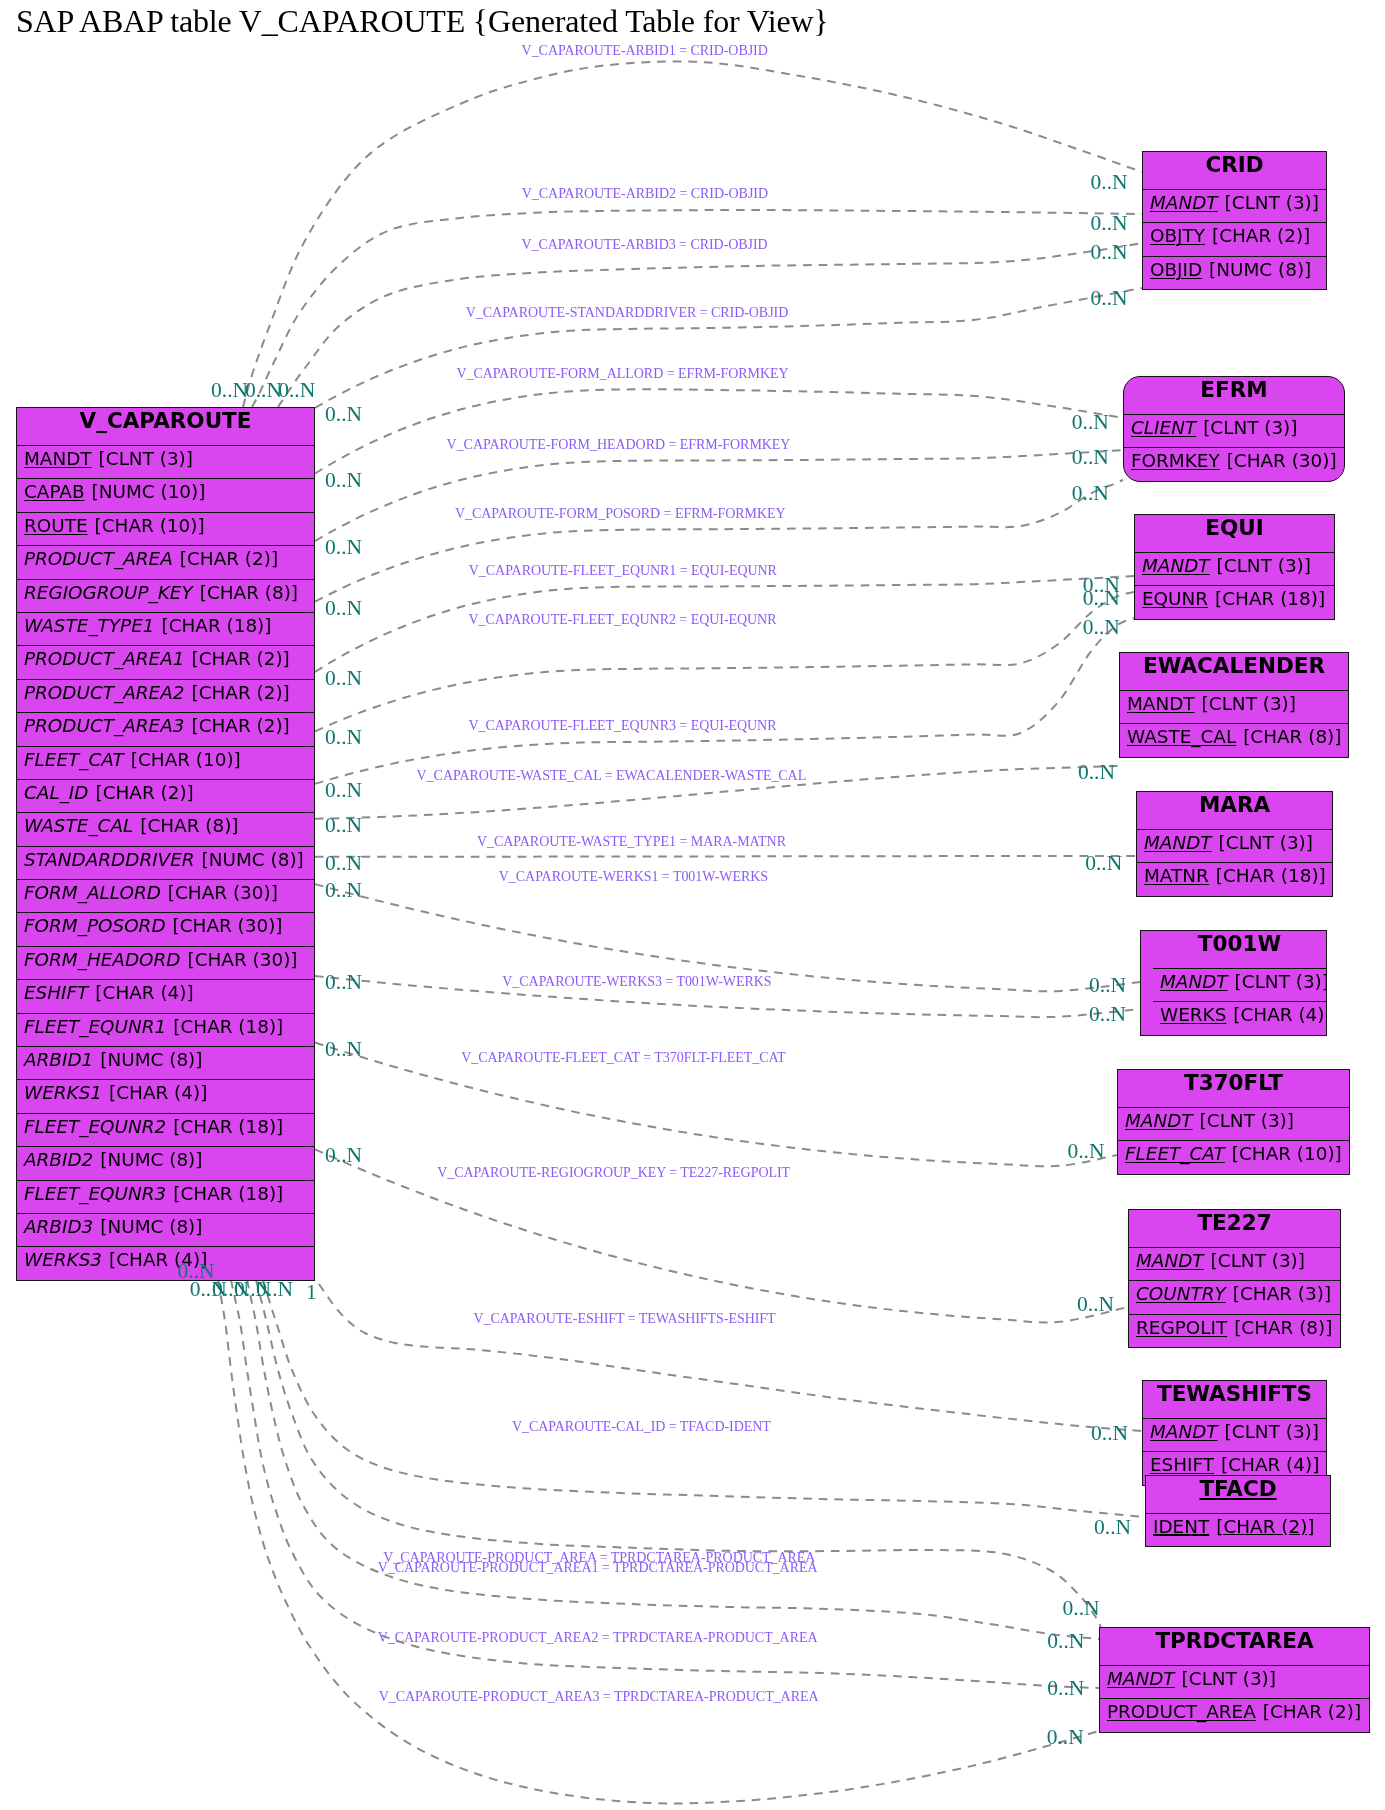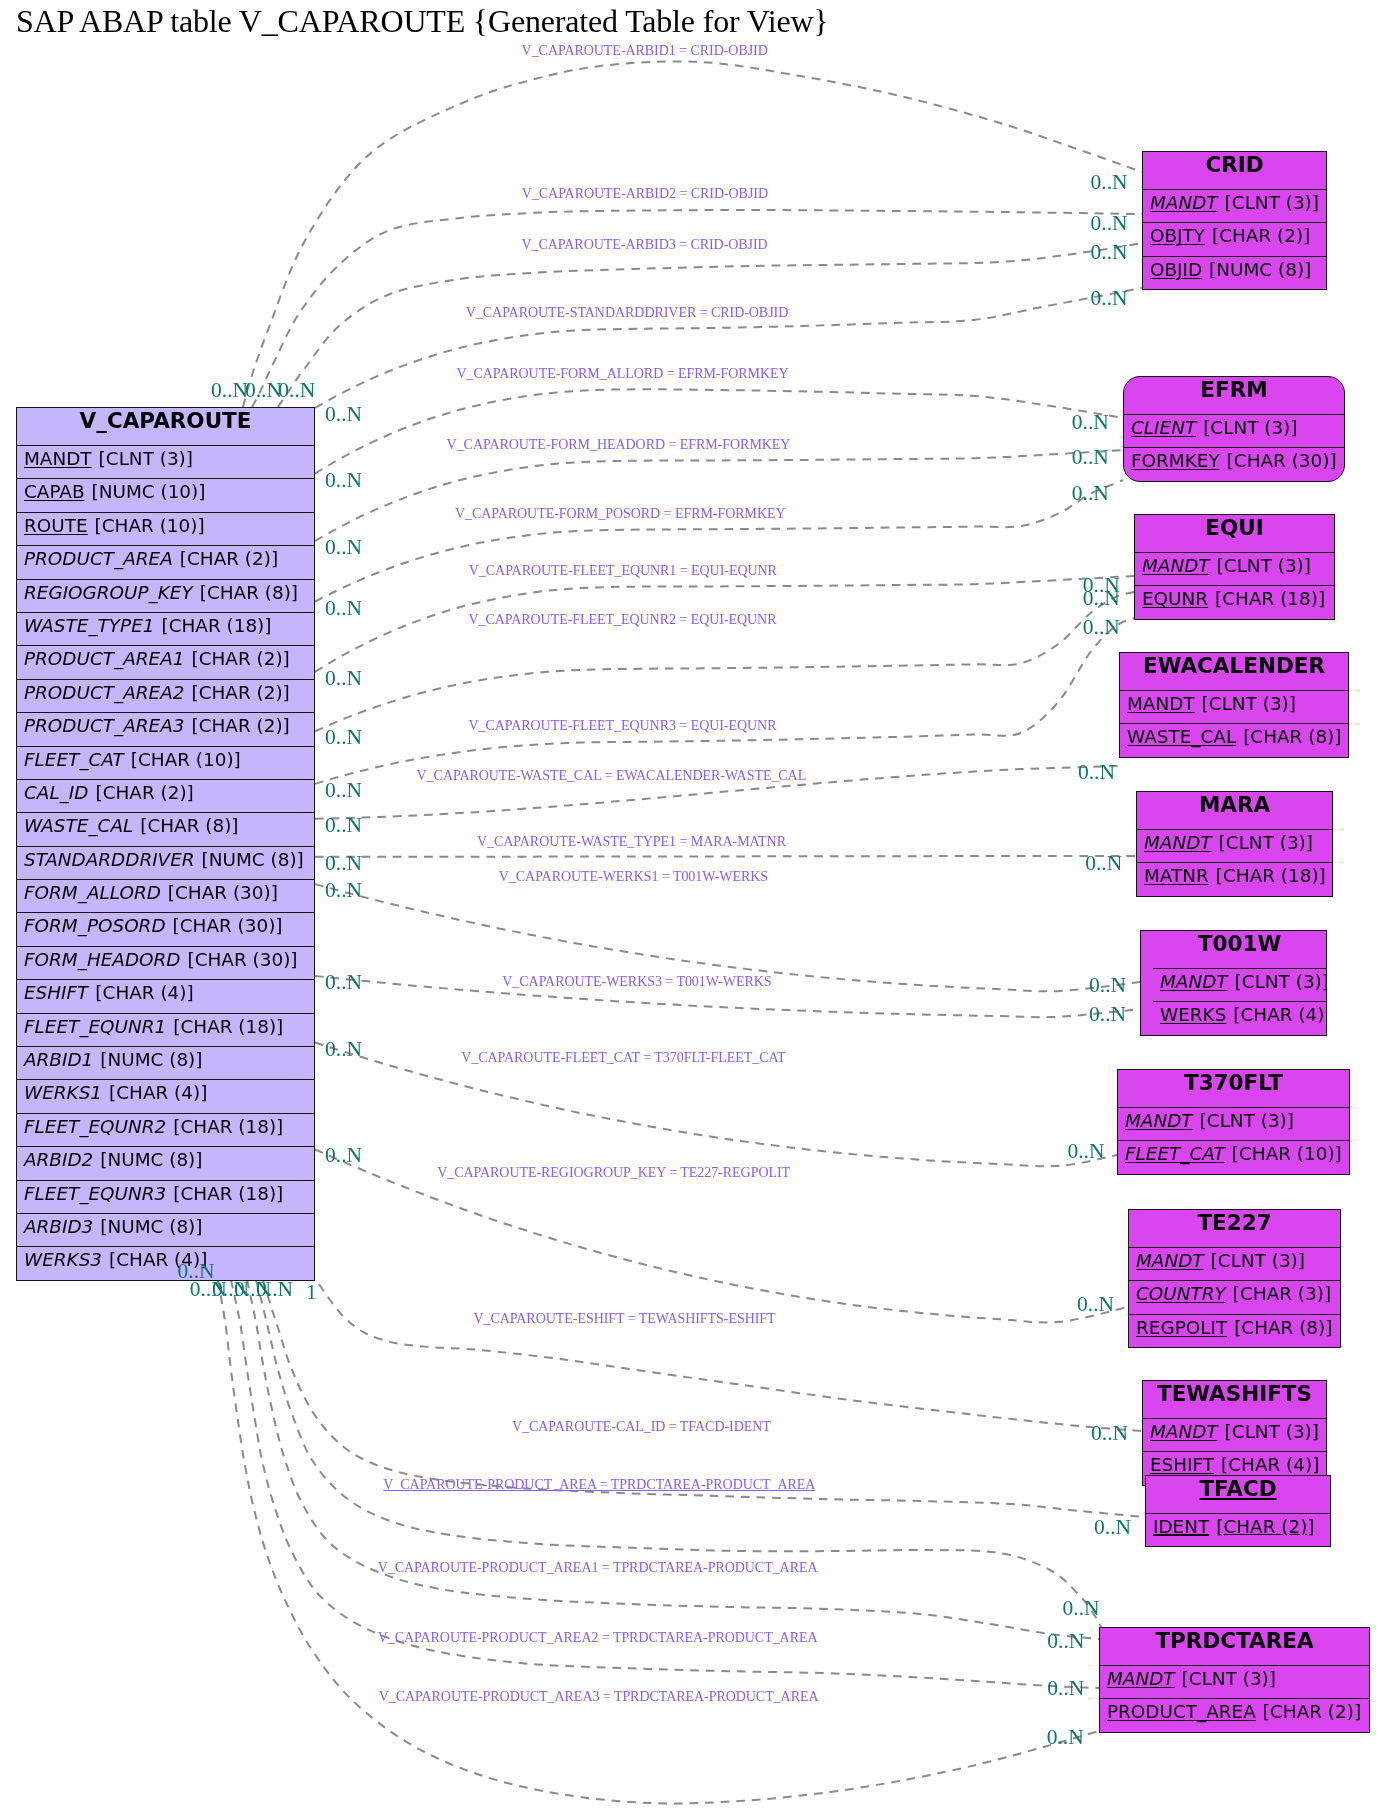--- a/index.html
+++ b/index.html
@@ -10,21 +10,21 @@
   svg#edges{position:absolute;left:0;top:0;width:1385px;height:1810px;pointer-events:none;}
   .ent{position:absolute;box-sizing:border-box;border:1px solid #141414;}
   .ent .row{box-sizing:border-box;height:33.4px;line-height:25px;
             font-family:"DejaVu Sans",sans-serif;font-size:18.4px;color:#000;
             padding-left:7px;white-space:nowrap;border-top:1px solid #141414;overflow:hidden;}
   .ent .hdr{box-sizing:border-box;height:37px;line-height:26px;text-align:center;
             font-family:"DejaVu Sans",sans-serif;font-weight:bold;font-size:21.5px;color:#000;white-space:nowrap;}
   .ent .kn{text-decoration:underline;text-underline-offset:2px;text-decoration-thickness:1.2px;}
   .ent .fk{font-style:italic;}
   .ent .ty{margin-left:7px;}
-  .main{background:#c4b5fd;}
+  .main{background:#d946ef;}
   .ref{background:#d946ef;}
   .elab{position:absolute;font-family:"Liberation Serif",serif;font-size:14px;line-height:1;
         letter-spacing:-0.05px;color:#8b5cf6;white-space:nowrap;}
   .card{position:absolute;font-family:"Liberation Serif",serif;font-size:21.5px;line-height:1;
         color:#0f766e;white-space:nowrap;}
 </style>
 </head>
 <body>
 
 <div id="page-title">SAP ABAP table V_CAPAROUTE {Generated Table for View}</div>
@@ -191,16 +191,16 @@
 <div class="elab" style="left:468.4px;top:613px;">V_CAPAROUTE-FLEET_EQUNR2 = EQUI-EQUNR</div>
 <div class="elab" style="left:468.4px;top:719.2px;">V_CAPAROUTE-FLEET_EQUNR3 = EQUI-EQUNR</div>
 <div class="elab" style="left:416.6px;top:769.1px;">V_CAPAROUTE-WASTE_CAL = EWACALENDER-WASTE_CAL</div>
 <div class="elab" style="left:477px;top:834.9px;">V_CAPAROUTE-WASTE_TYPE1 = MARA-MATNR</div>
 <div class="elab" style="left:498.8px;top:869.8px;">V_CAPAROUTE-WERKS1 = T001W-WERKS</div>
 <div class="elab" style="left:502.3px;top:974.6px;">V_CAPAROUTE-WERKS3 = T001W-WERKS</div>
 <div class="elab" style="left:461.2px;top:1050.5px;">V_CAPAROUTE-FLEET_CAT = T370FLT-FLEET_CAT</div>
 <div class="elab" style="left:437.2px;top:1165.5px;">V_CAPAROUTE-REGIOGROUP_KEY = TE227-REGPOLIT</div>
 <div class="elab" style="left:473.5px;top:1312.0px;">V_CAPAROUTE-ESHIFT = TEWASHIFTS-ESHIFT</div>
 <div class="elab" style="left:512px;top:1420.2px;">V_CAPAROUTE-CAL_ID = TFACD-IDENT</div>
-<div class="elab" style="left:383.3px;top:1478px;text-decoration:underline;">V_CAPAROUTE-PRODUCT_AREA = TPRDCTAREA-PRODUCT_AREA</div>
+<div class="elab" style="left:383.3px;top:1551px;">V_CAPAROUTE-PRODUCT_AREA = TPRDCTAREA-PRODUCT_AREA</div>
 <div class="elab" style="left:377.7px;top:1560.9px;">V_CAPAROUTE-PRODUCT_AREA1 = TPRDCTAREA-PRODUCT_AREA</div>
 <div class="elab" style="left:377.7px;top:1630.9px;">V_CAPAROUTE-PRODUCT_AREA2 = TPRDCTAREA-PRODUCT_AREA</div>
 <div class="elab" style="left:378.7px;top:1690.2px;">V_CAPAROUTE-PRODUCT_AREA3 = TPRDCTAREA-PRODUCT_AREA</div>
 
 </body></html>

